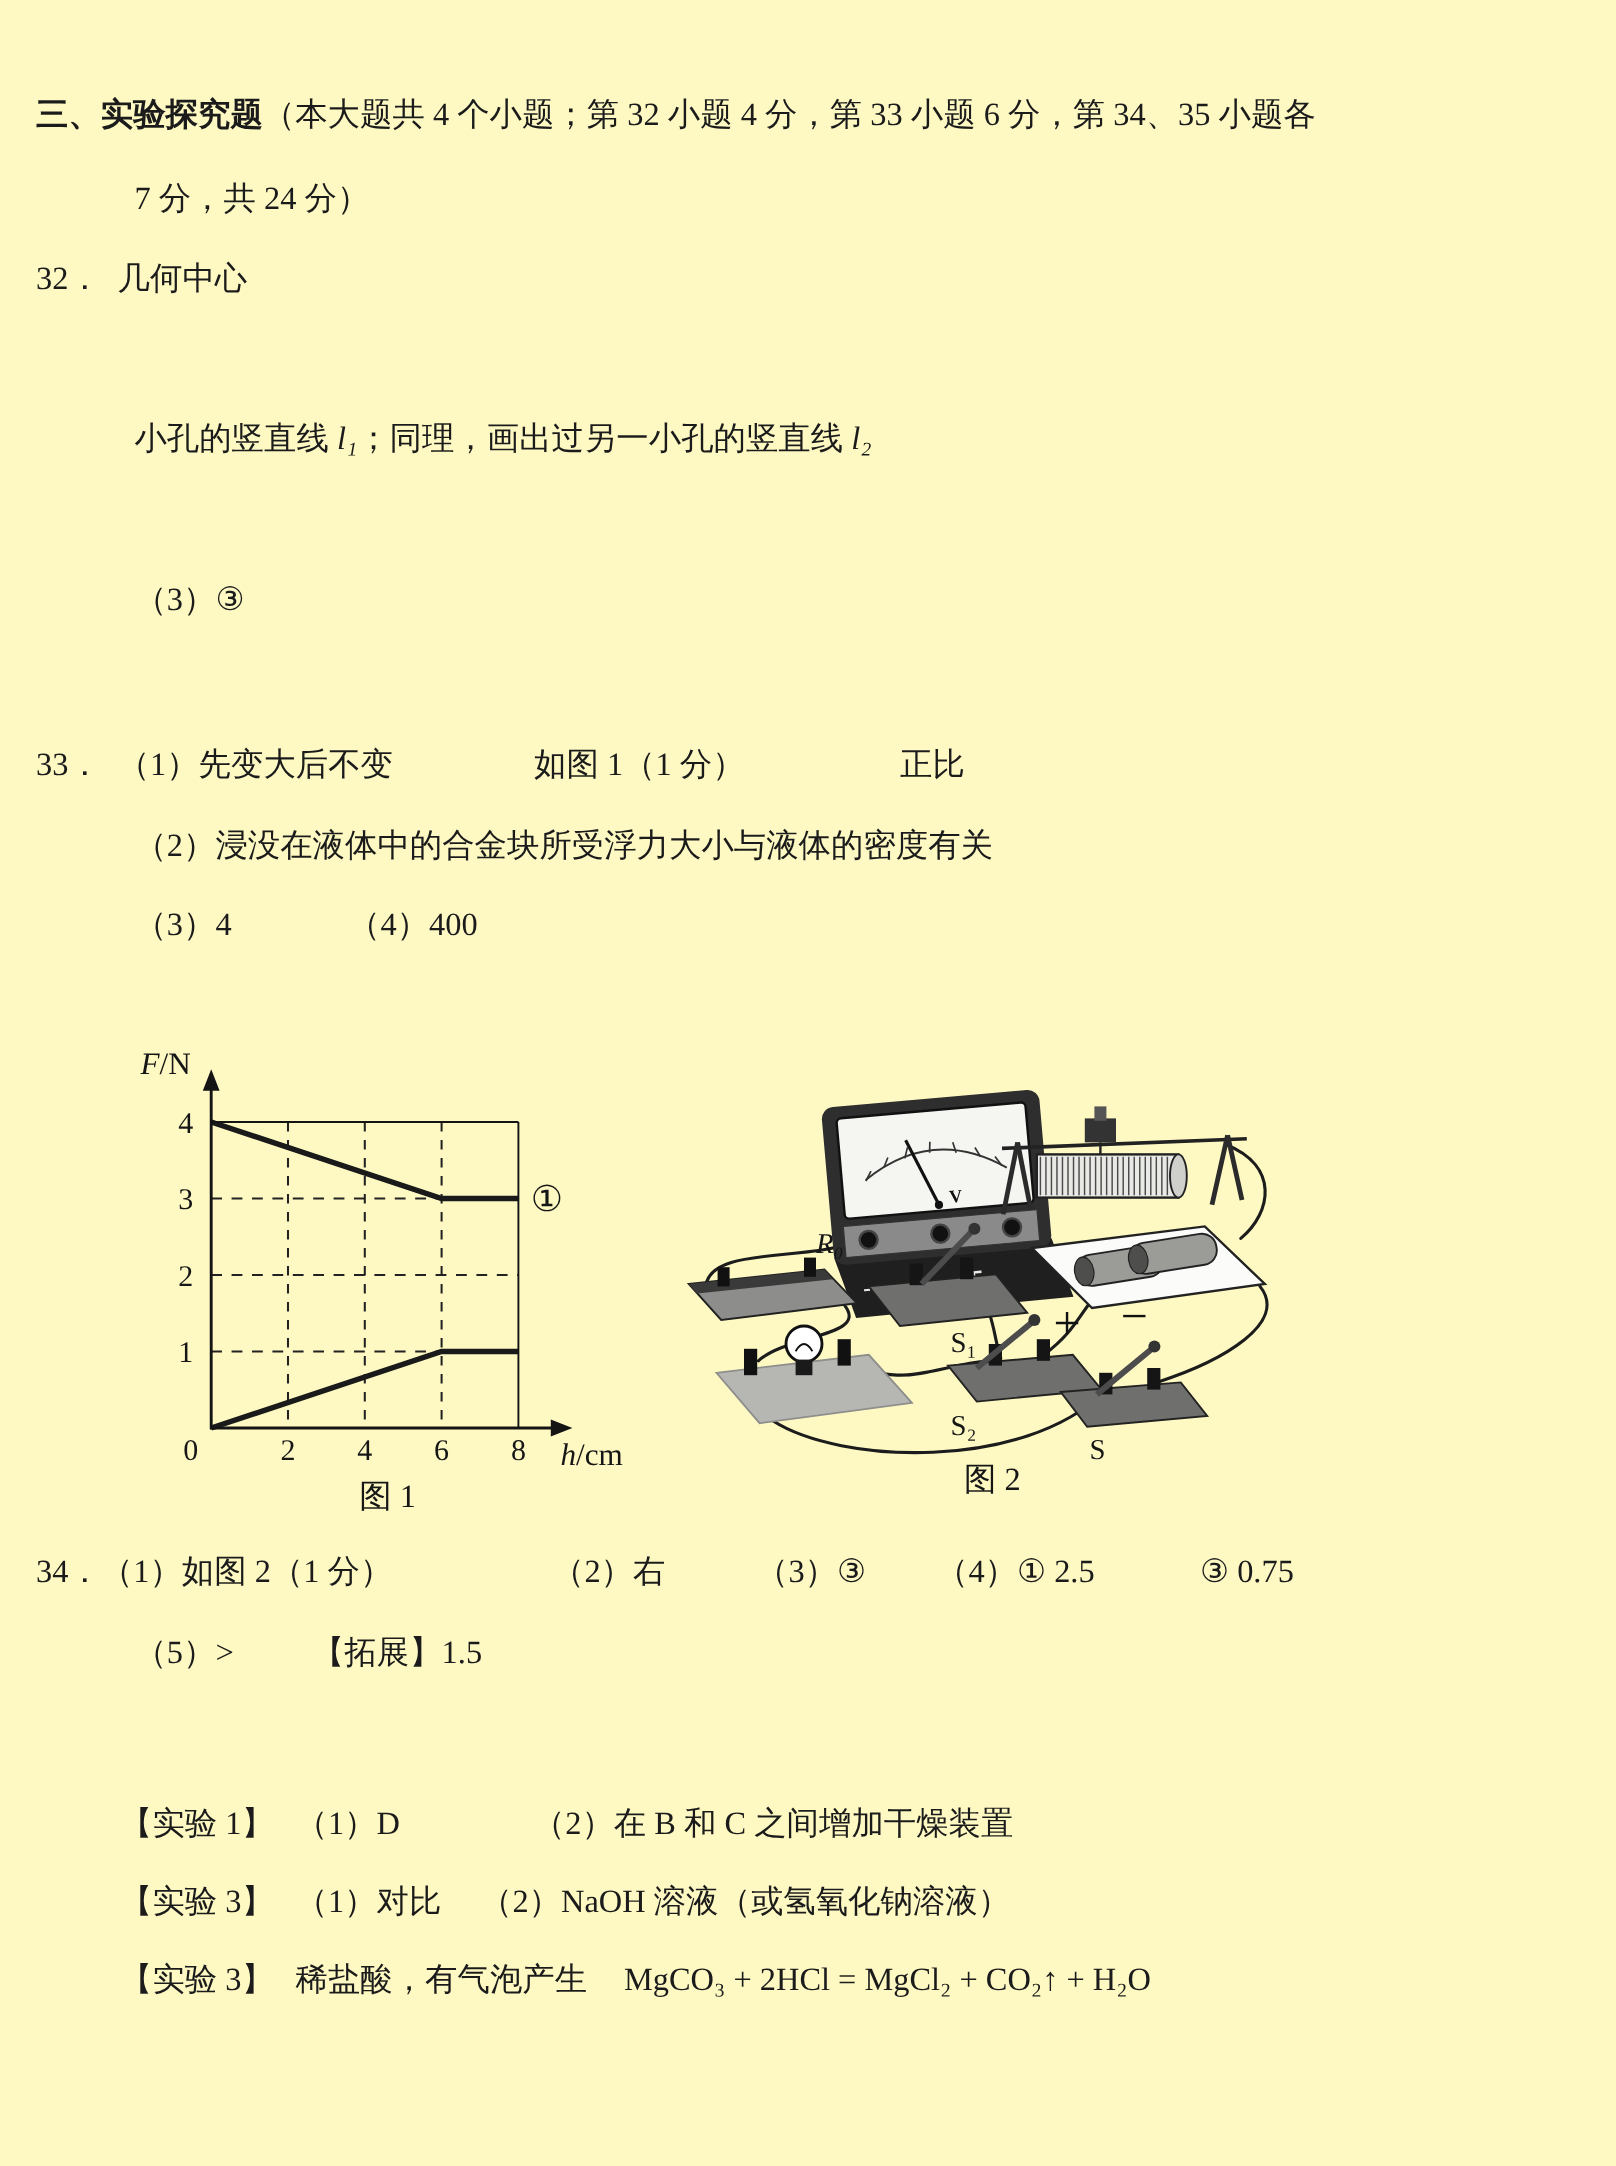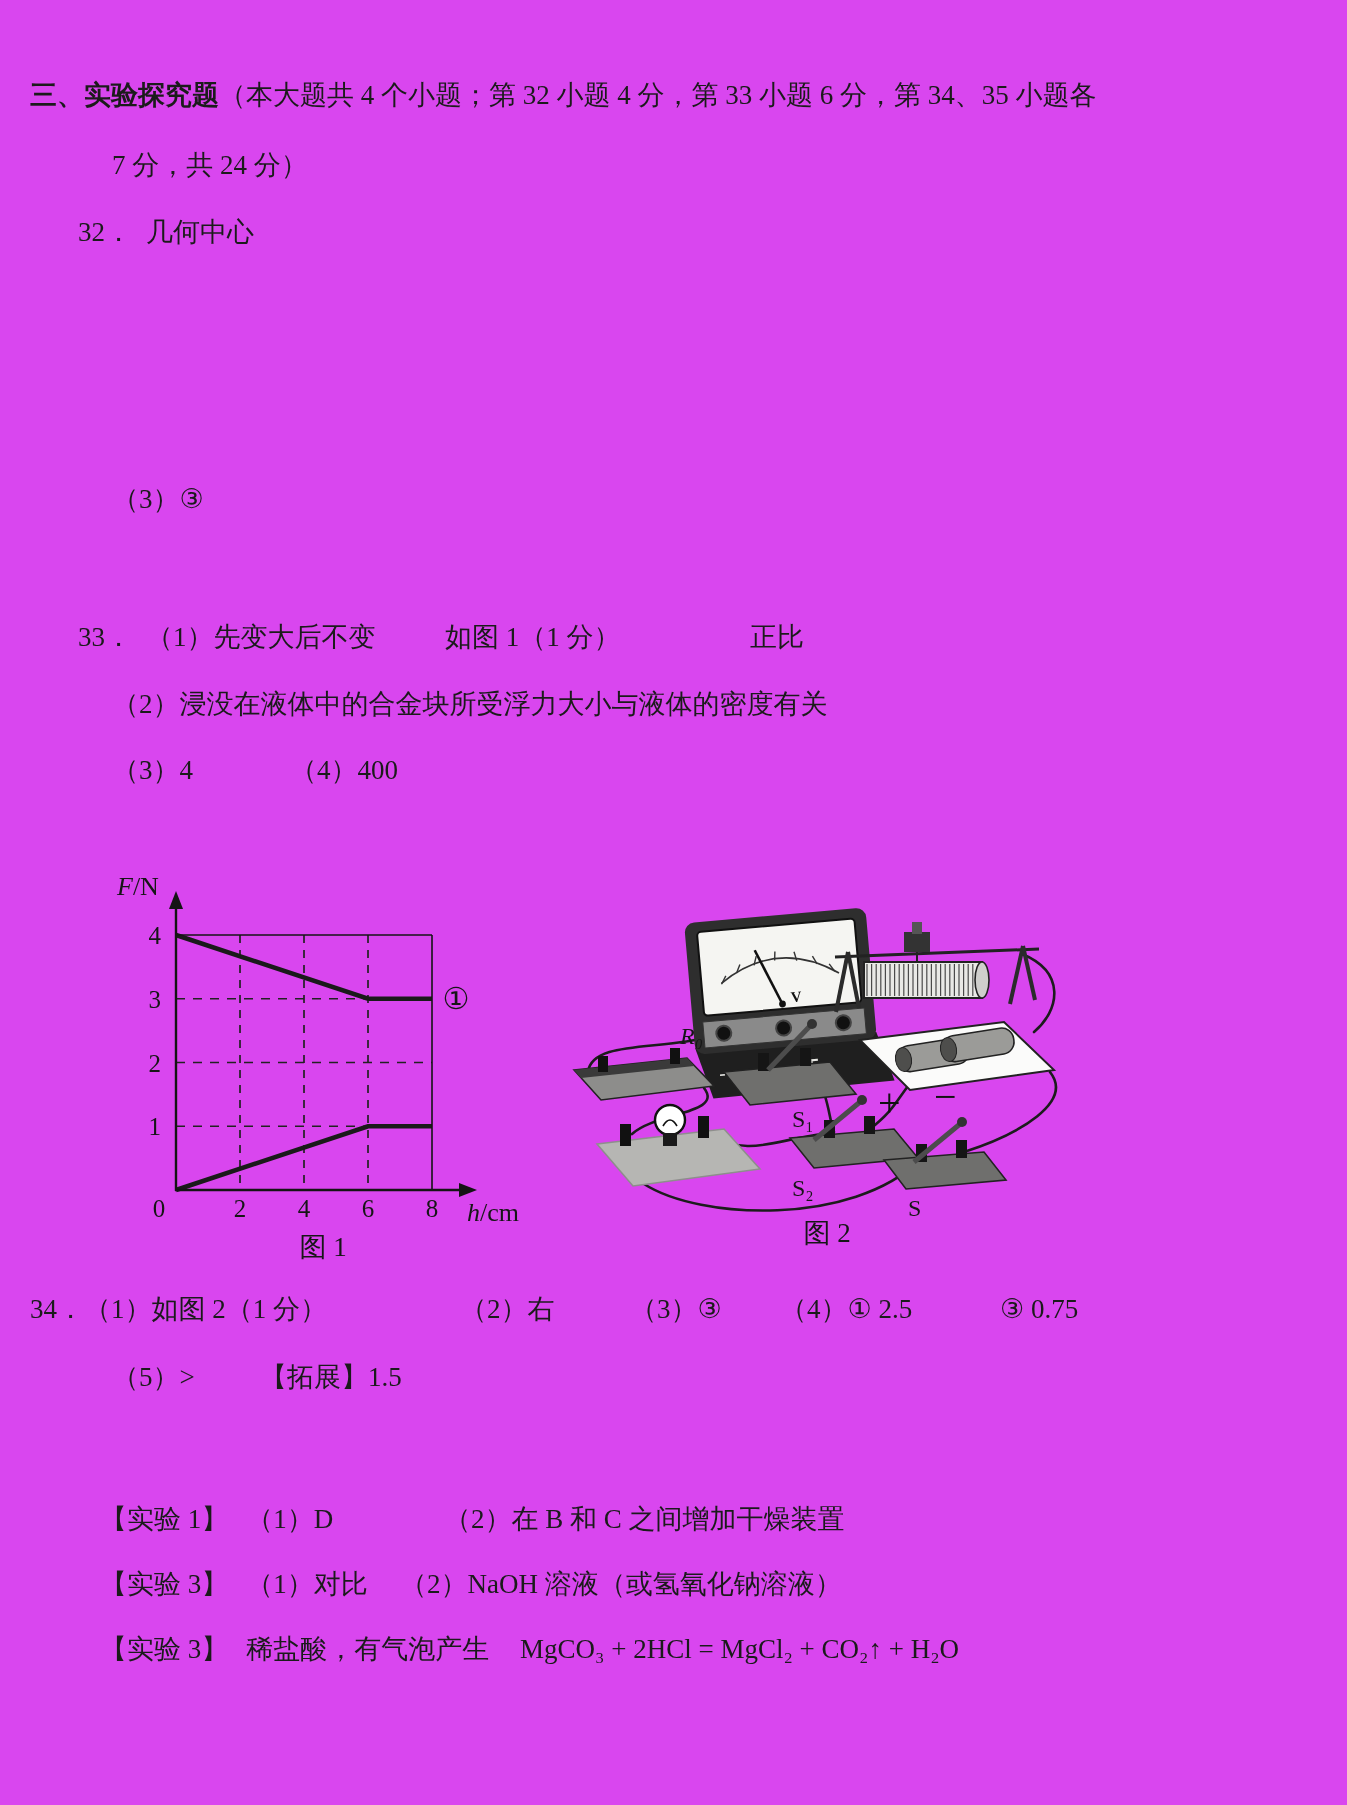--- a/index.html
+++ b/index.html
@@ -2,27 +2,27 @@
 <html><head>
 <meta charset="utf-8">
 <style>
   html,body{margin:0;padding:0;}
   body{
     width:1347px;height:1805px;
     background:#ffffff;
     font-family:"Liberation Serif","DejaVu Serif","DejaVu Sans",serif;
     color:#1b1b1b;
   }
-  .page{position:relative;width:1347px;height:1805px;background:#d946ef;overflow:hidden;}
+  .page{position:relative;width:1347px;height:1805px;background:#fef9c3;overflow:hidden;}
   .line{position:absolute;font-size:27px;line-height:34px;white-space:nowrap;color:#1b1b1b;}
   .row{left:0;right:0;}
   .seg{position:absolute;top:0;white-space:nowrap;}
   .bold{font-weight:bold;}
   .it{font-style:italic;}
-  .qnum{margin-right:14px;margin-left:48px;}
+  .qnum{margin-right:14px;}
   .gap-s{margin-right:18px;}
   svg{font-family:"Liberation Serif","DejaVu Serif","DejaVu Sans",serif;}
   .fig{position:absolute;}
   .tickfont{font-size:25px;fill:#161616;}
   .axlabel{font-size:26px;fill:#161616;}
   .caption{font-size:27px;fill:#161616;}
   .circlabel{font-size:24px;fill:#161616;}
   .meter-range{font-size:19px;fill:#e8e8e4;font-weight:bold;}
 </style>
 </head>
@@ -32,20 +32,23 @@
 
   <div class="line" style="left:30px;top:78px">
     <span class="bold">三、实验探究题</span><span>（本大题共 4 个小题；第 32 小题 4 分，第 33 小题 6 分，第 34、35 小题各</span>
   </div>
   <div class="line" style="left:112px;top:148px">
     <span>7 分，共 24 分）</span>
   </div>
 
   <div class="line" style="left:30px;top:215px">
     <span class="qnum">32．</span><span>几何中心</span>
+  </div>
+  <div class="line" style="left:112px;top:348px">
+    <span>小孔的竖直线 </span><span class="it">l₁</span><span>；同理，画出过另一小孔的竖直线 </span><span class="it">l₂</span>
   </div>
   <div class="line" style="left:112px;top:482px">
     <span>（3）③</span>
   </div>
 
   <div class="line row" style="top:620px">
     <span class="seg" style="left:30px"><span class="qnum">33．</span><span>（1）先变大后不变</span></span>
     <span class="seg" style="left:445px">如图 1（1 分）</span>
     <span class="seg" style="left:750px">正比</span>
   </div>

